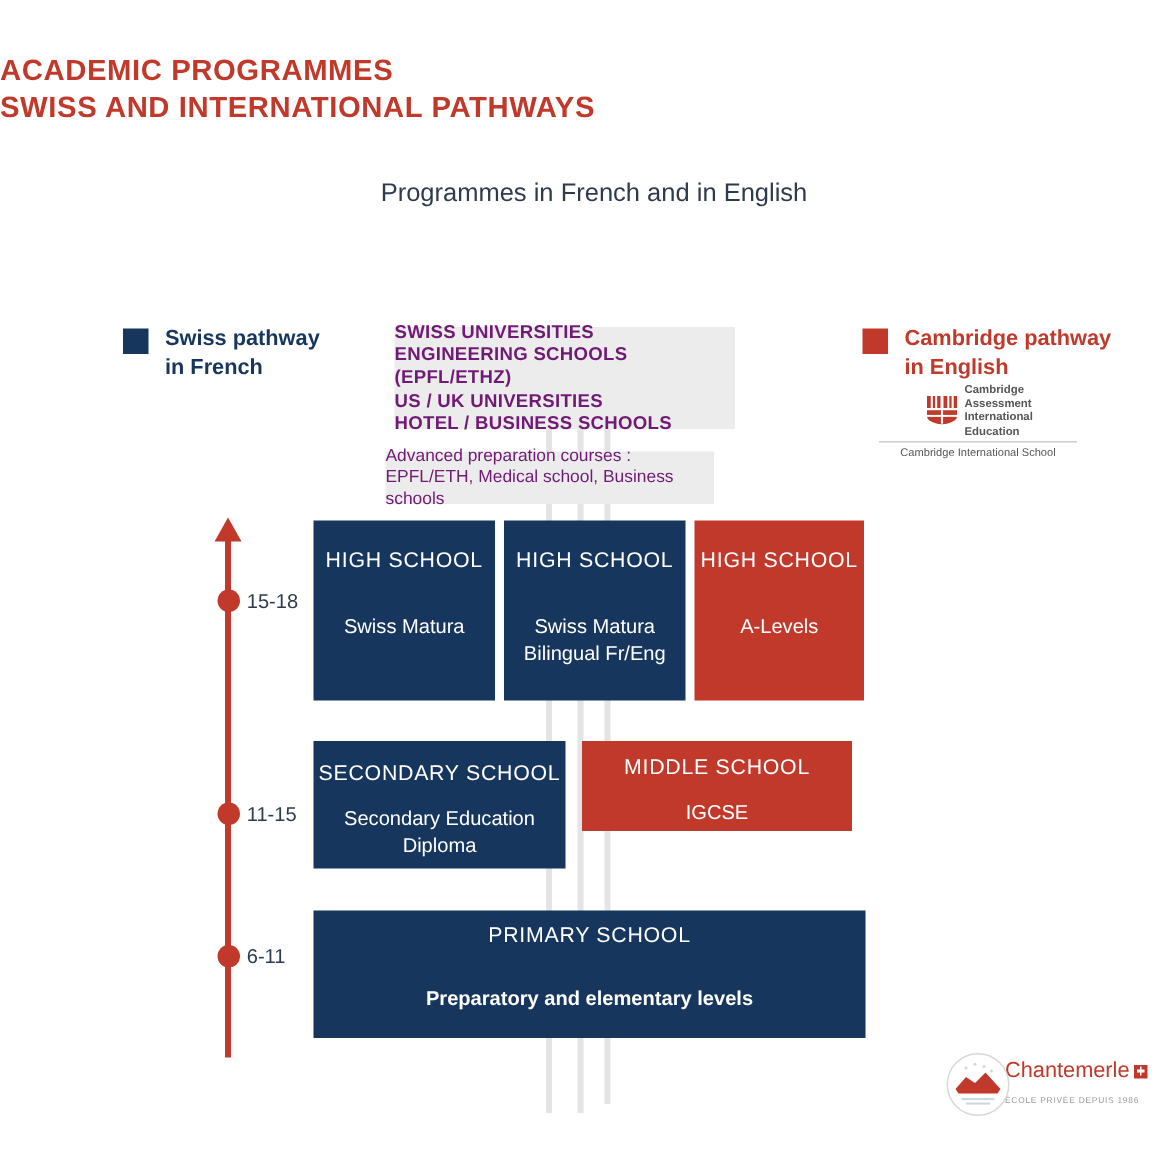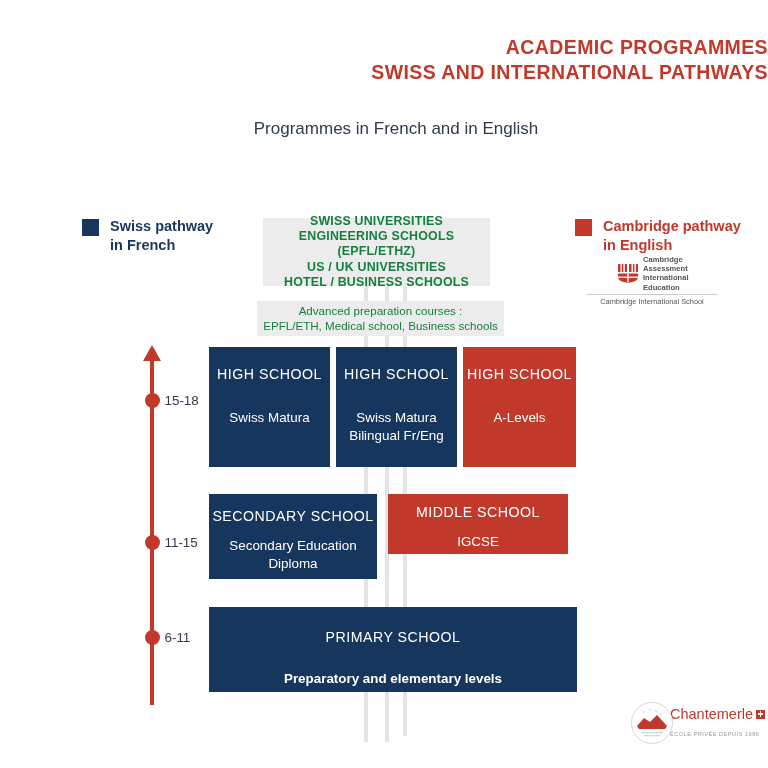--- a/index.html
+++ b/index.html
@@ -19,21 +19,21 @@
     height: 768px;
     background: #ffffff;
   }
 
   
   .title-block {
     position: absolute;
     left: 0;
     top: 35px;
     width: 768px;
-    text-align: right;
+    text-align: left;
   }
   .title-line {
     color: #C0392B;
     font-size: 19.5px;
     font-weight: bold;
     letter-spacing: 0.4px;
     line-height: 25px;
   }
   .subtitle {
     position: absolute;
@@ -117,36 +117,35 @@
   .connector {
     position: absolute;
     width: 4px;
     background: #E4E4E4;
   }
 
   
   .grey-box {
     position: absolute;
     background: #ECECEC;
-    color: #15803d;
+    color: #701a75;
     display: flex;
     align-items: center;
     justify-content: center;
-    text-align: center;
     white-space: pre-line;
   }
   #universities-box {
     left: 263px; top: 218px; width: 227px; height: 68px;
     font-size: 12.4px;
     font-weight: bold;
     line-height: 15.3px;
     letter-spacing: 0.2px;
   }
   #prep-box {
-    left: 257px; top: 301px; width: 247px; height: 35px;
+    left: 257px; top: 301px; width: 219px; height: 35px;
     font-size: 11.6px;
     line-height: 14.2px;
   }
 
   
   .prog-box {
     position: absolute;
     display: flex;
     flex-direction: column;
     align-items: center;
@@ -174,21 +173,21 @@
 
   #secondary-school { left: 209px; top: 494px; width: 168px; height: 85px; }
   #secondary-school .prog-head { margin-top: 13px; }
   #secondary-school .prog-sub  { margin-top: 12px; }
 
   #middle-school { left: 388px; top: 494px; width: 180px; height: 60px; }
   #middle-school .prog-head { margin-top: 9px; }
   #middle-school .prog-sub  { margin-top: 12px; }
 
   #primary-school { left: 209px; top: 607px; width: 368px; height: 85px; }
-  #primary-school .prog-head { margin-top: 21px; }
+  #primary-school .prog-head { margin-top: 8px; }
   #primary-school .prog-sub  { margin-top: 24px; font-weight: bold; }
 
   
   #age-axis {
     position: absolute;
     left: 140px;
     top: 345px;
     width: 70px;
     height: 360px;
   }

